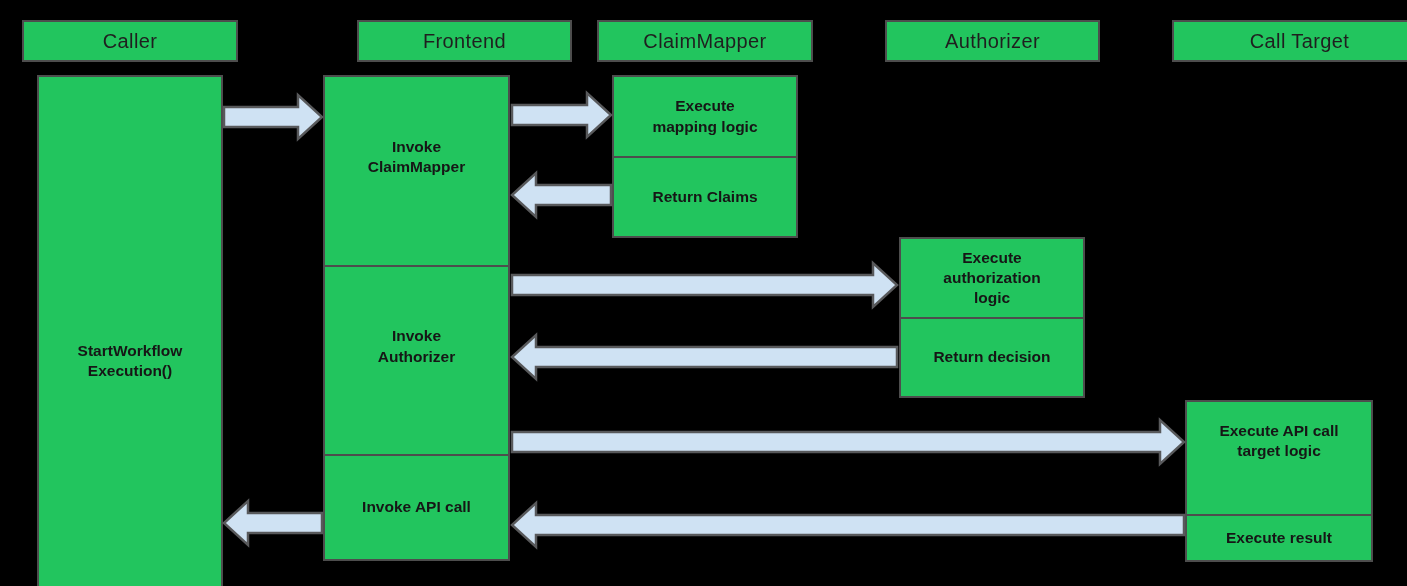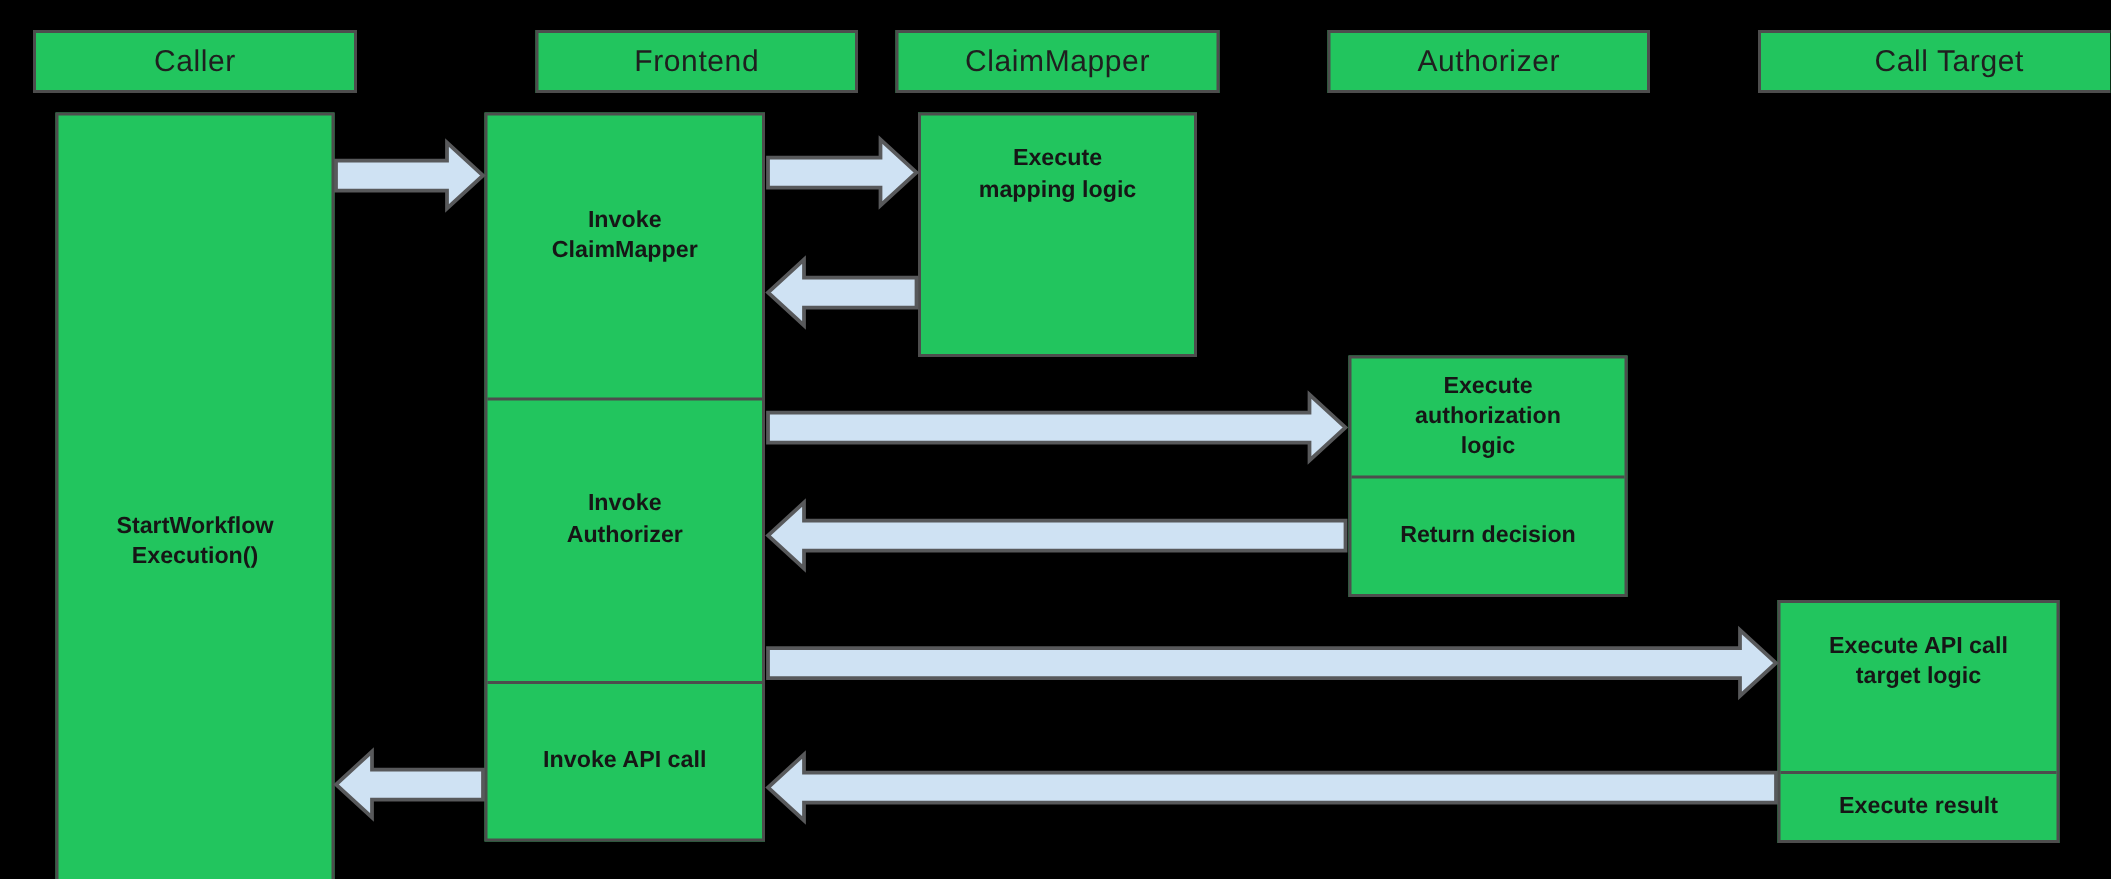--- a/index.html
+++ b/index.html
@@ -102,20 +102,23 @@
     <div class="cell">
       <span class="lbl">Invoke API call</span>
     </div>
   </div>
 
   <div class="col" style="left:612px; top:75px; width:186px; height:163px; grid-template-rows:79px auto;">
     <div class="cell">
       <span class="lbl">Execute
 mapping logic</span>
     </div>
+    <div class="cell">
+      <span class="lbl">Return Claims</span>
+    </div>
   </div>
 
   <div class="col" style="left:899px; top:237px; width:186px; height:161px; grid-template-rows:78px auto;">
     <div class="cell">
       <span class="lbl">Execute
 authorization
 logic</span>
     </div>
     <div class="cell">
       <span class="lbl">Return decision</span>

